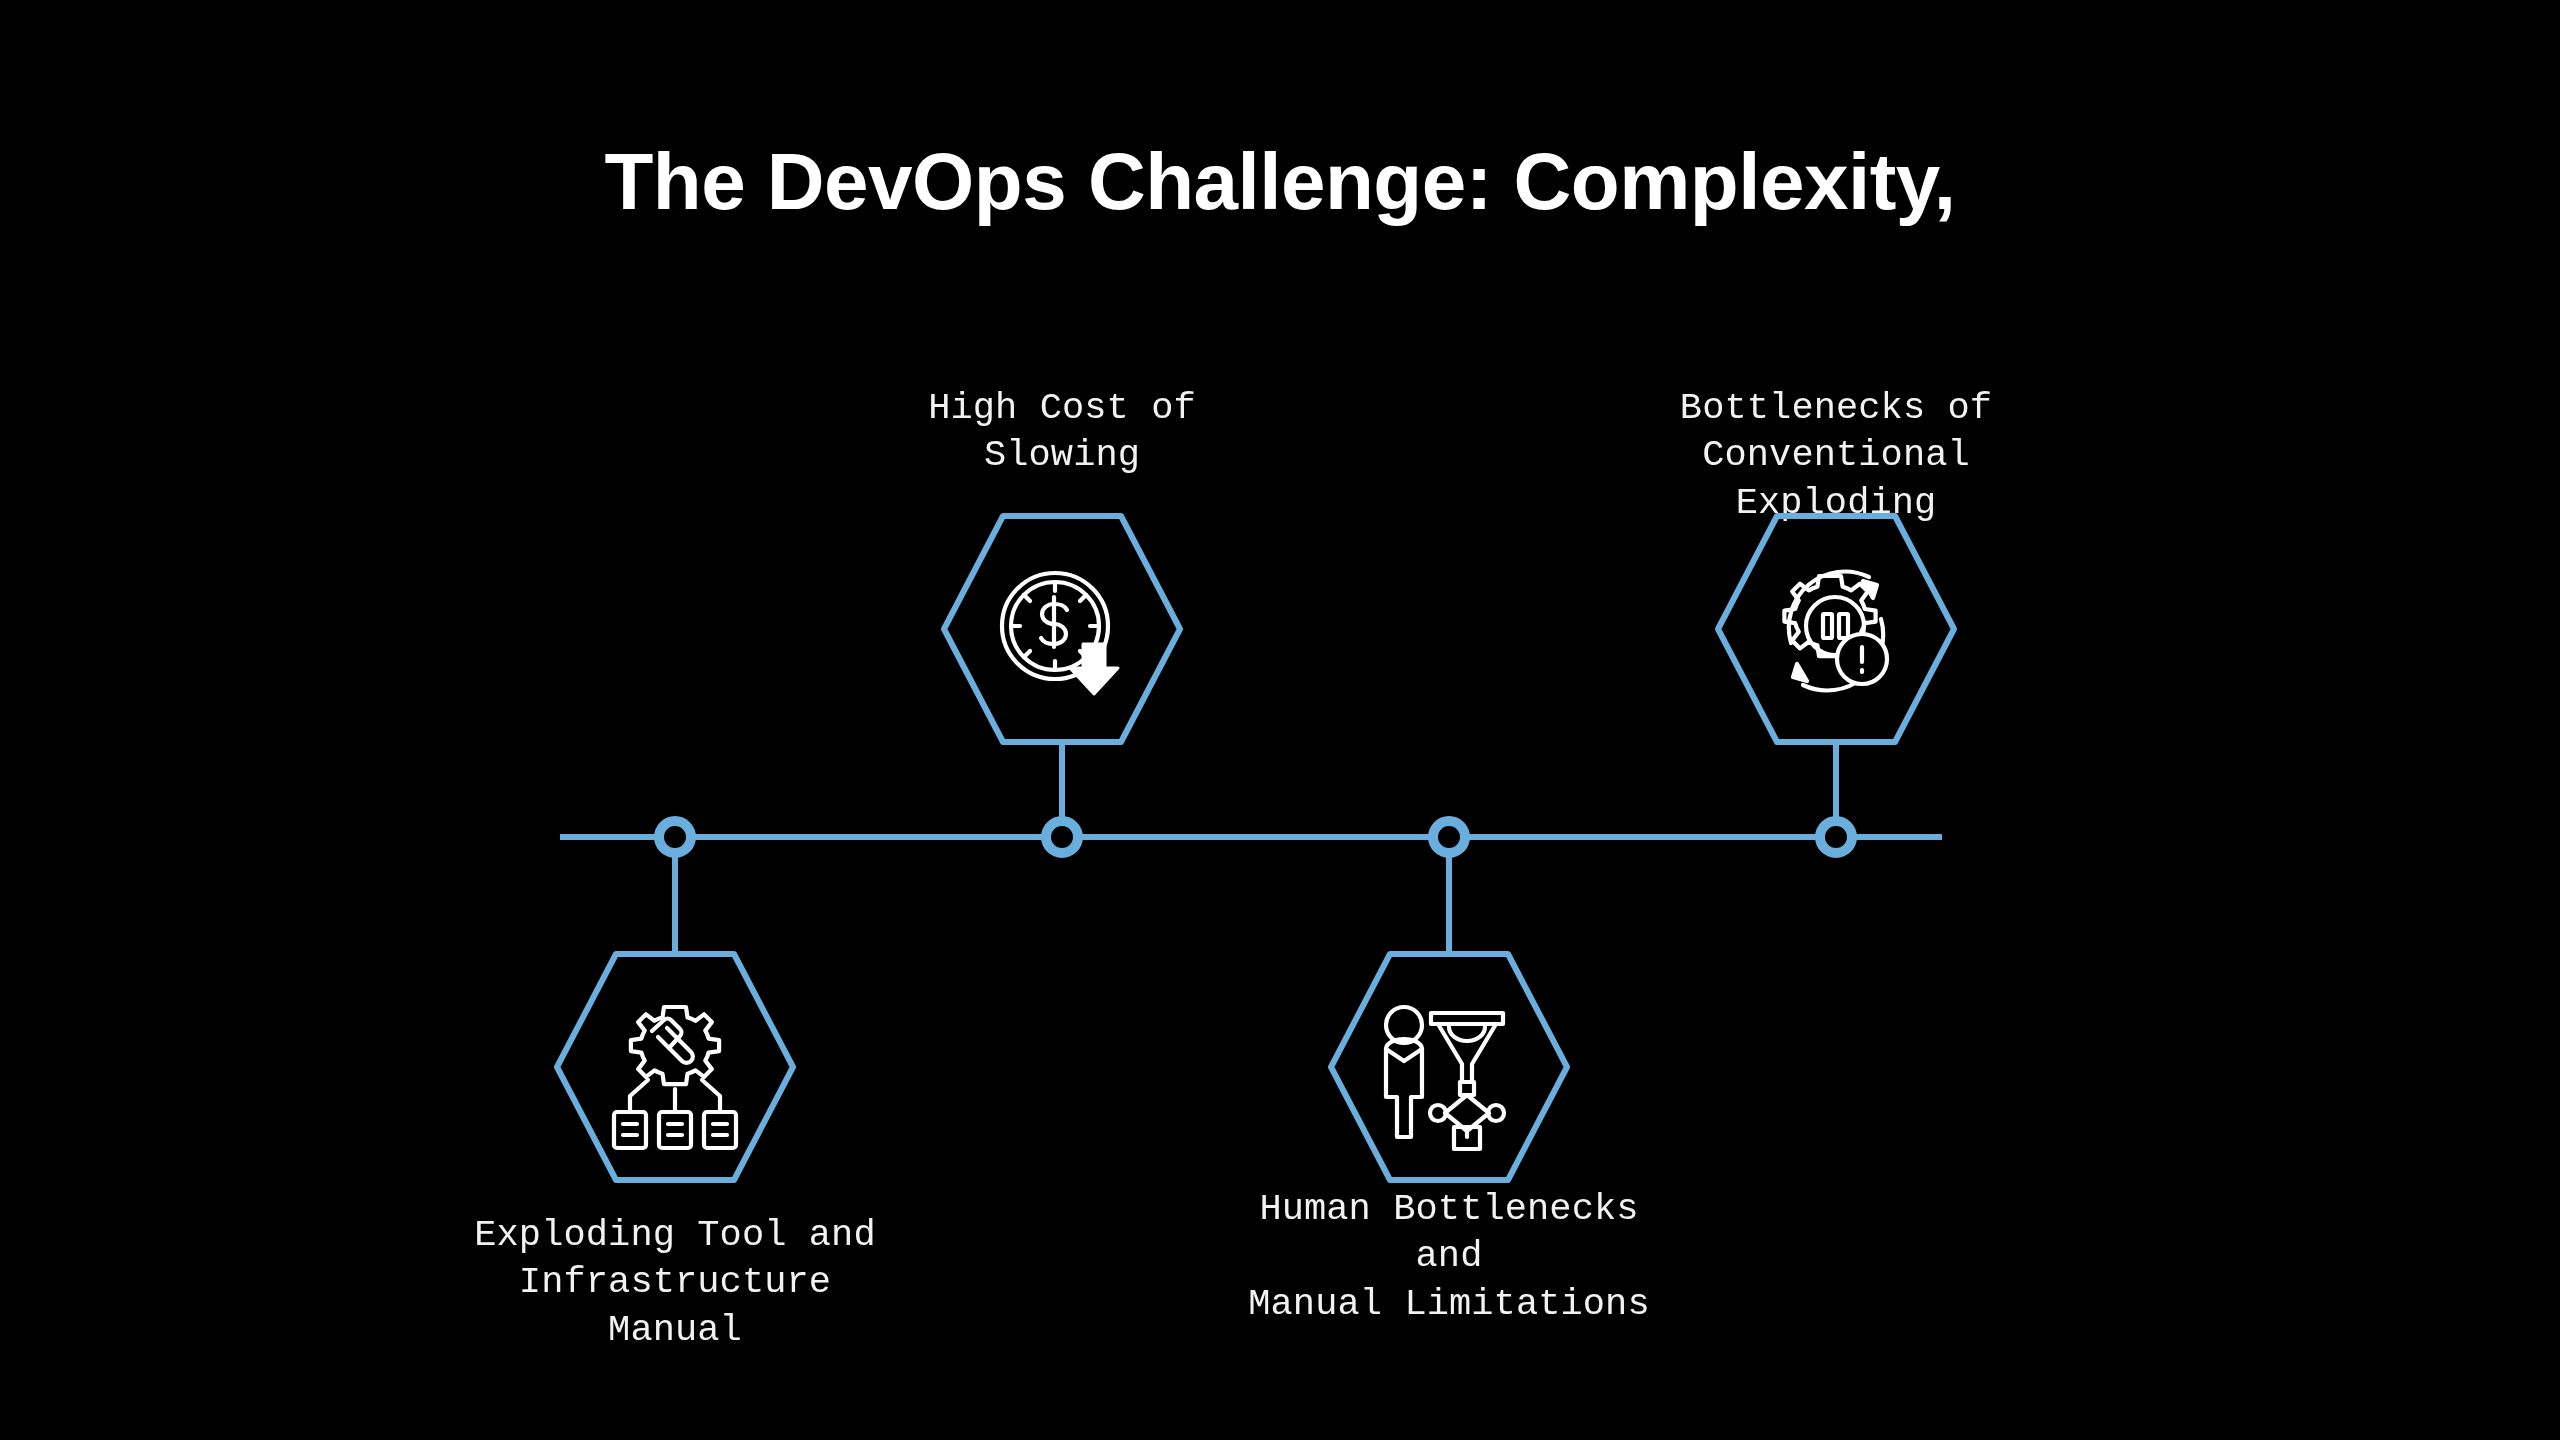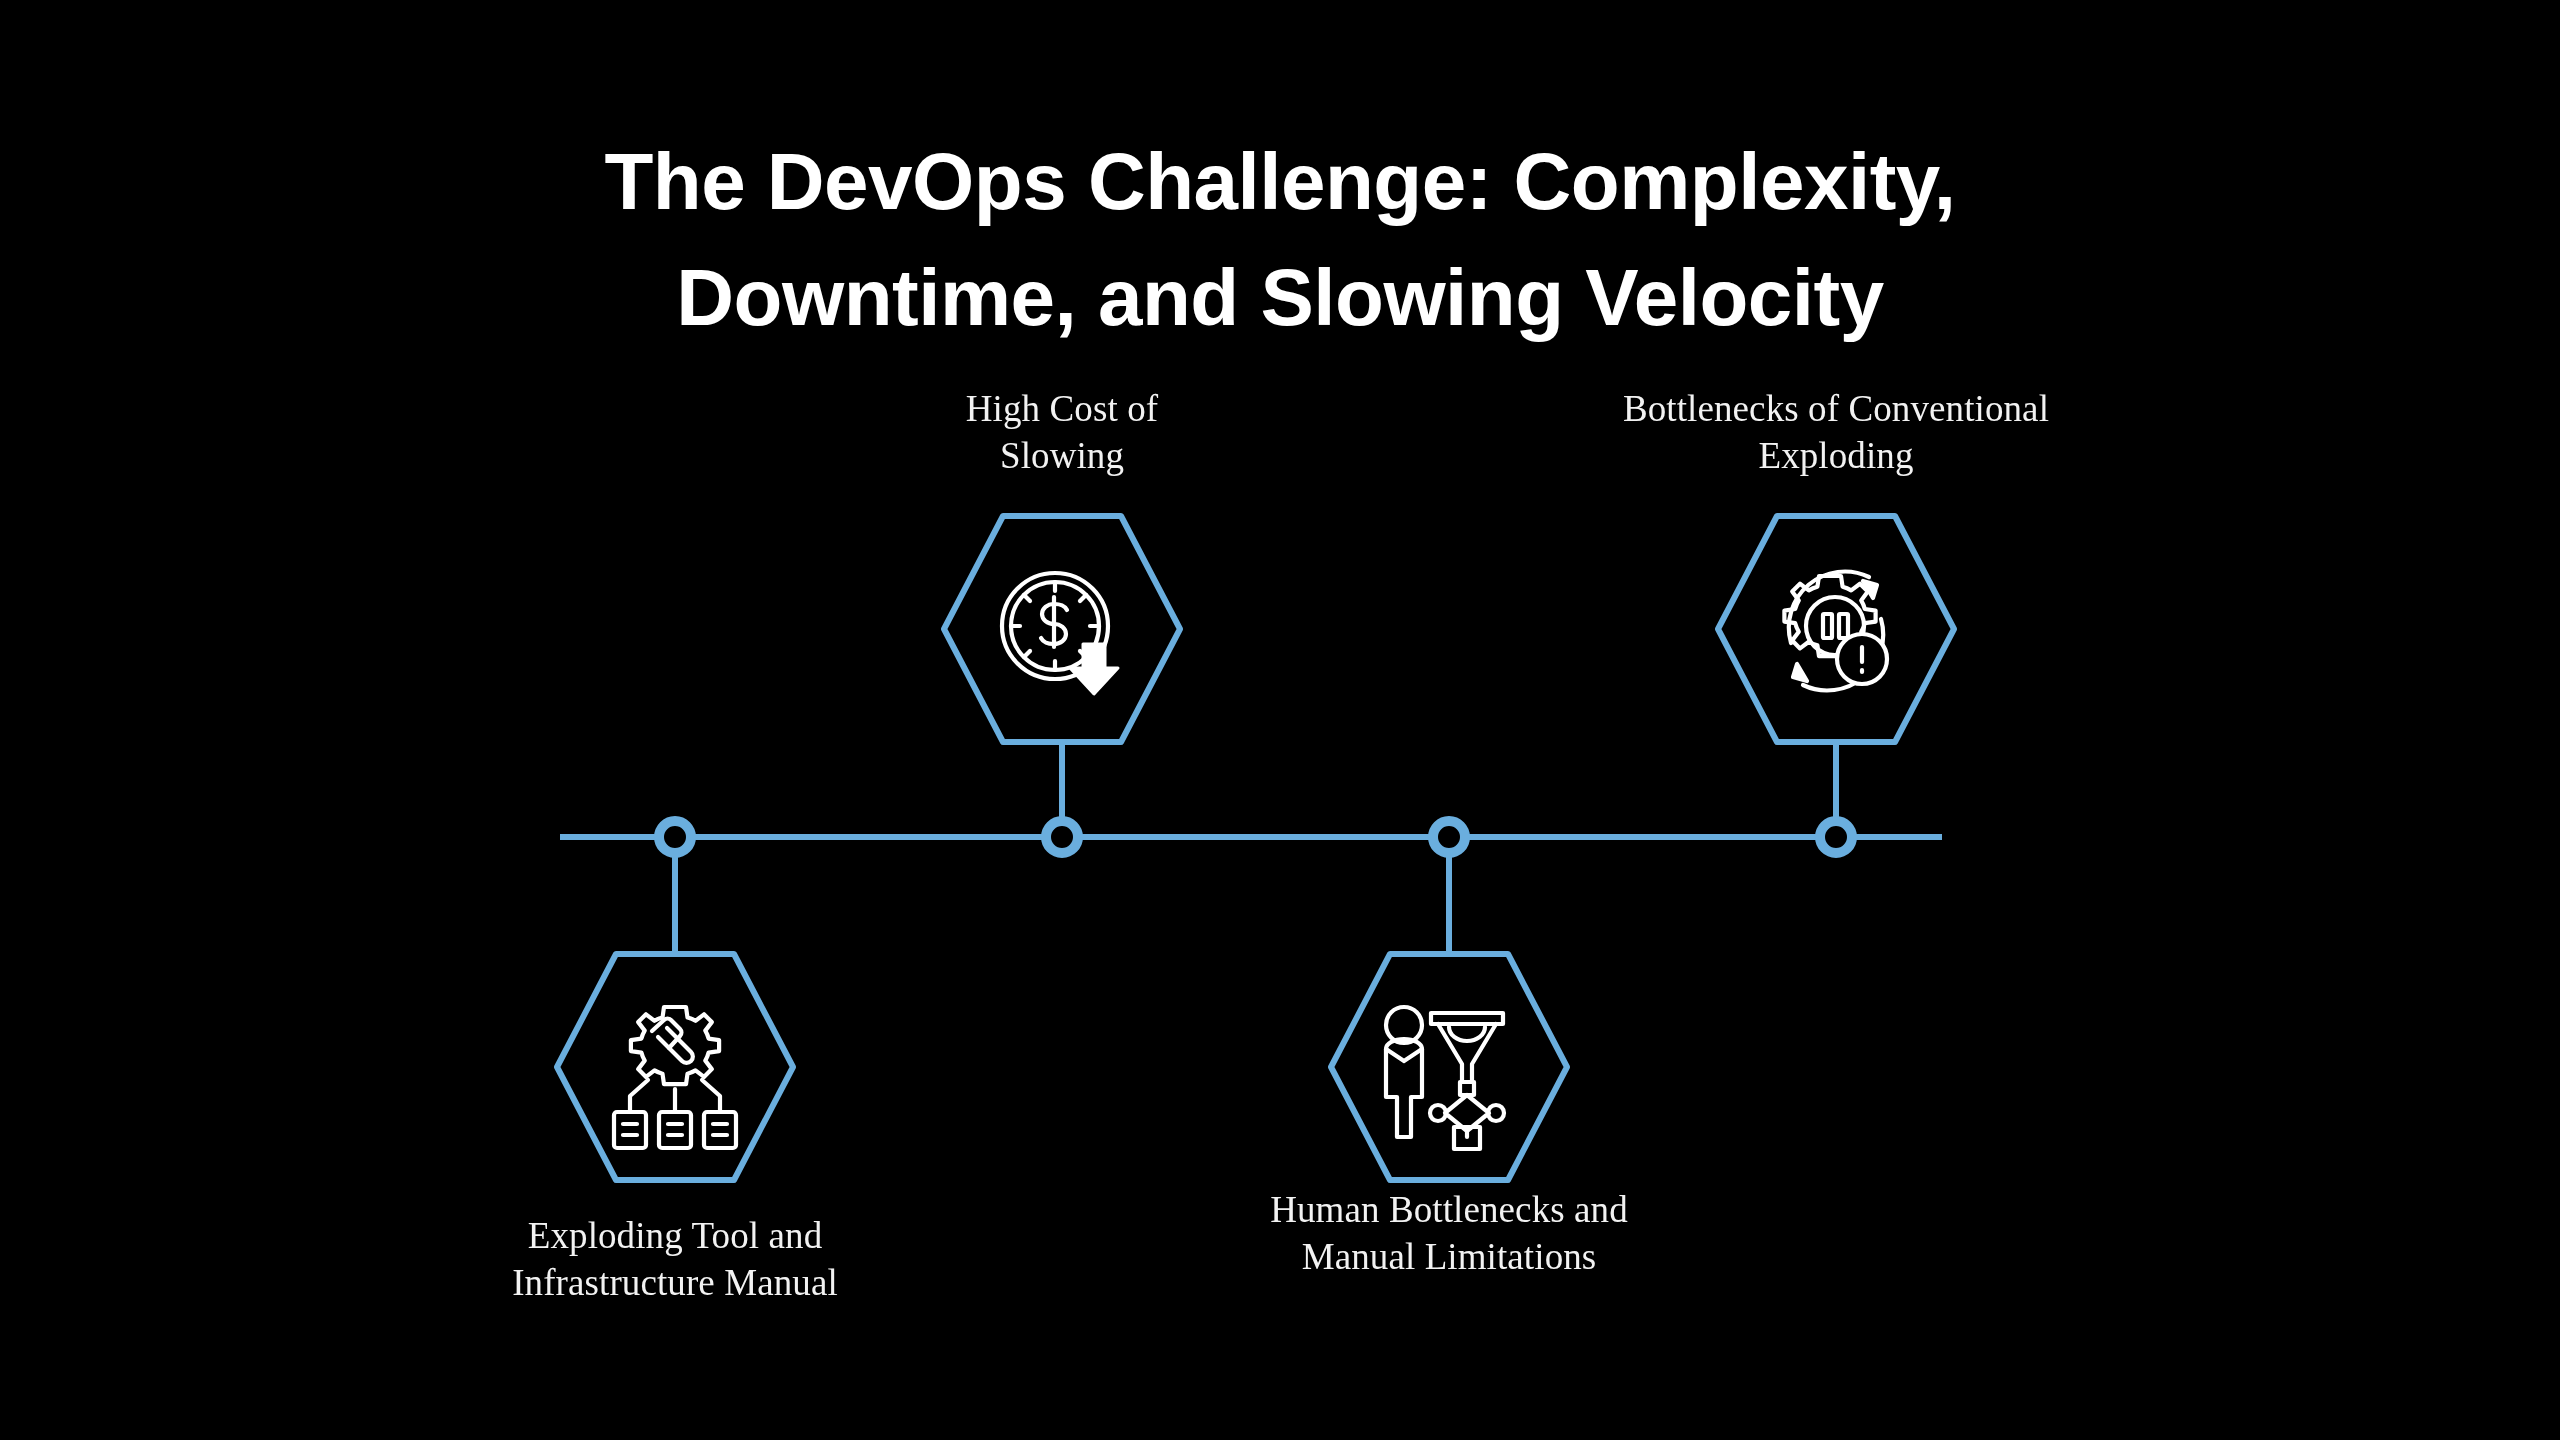--- a/index.html
+++ b/index.html
@@ -73,35 +73,34 @@
     z-index: 3;
   }
   .hex-wrap svg { display: block; width: 262px; height: 236px; }
 
   
   .node-label {
     position: absolute;
     width: 460px;
     text-align: center;
     color: #f2f2f2;
-    font-family: Liberation Serif, serif;
+    font-family: Liberation Mono, monospace;
     font-weight: normal;
     font-size: 37px;
     line-height: 1.28;
     letter-spacing: 0.1px;
   }
 </style>
 </head>
 <body>
 
 <div id="slide">
 
   <h1 class="title">
     <span class="title-line">The DevOps Challenge: Complexity,</span>
-    <span class="title-line">Downtime, and Slowing Velocity</span>
   </h1>
 
   <div class="timeline-axis"></div>
 
   <div class="stem" style="left:672px; top:837px; height:115px;"></div>
 
   <div class="node" style="left:654px;"></div>
 
   <div class="hex-wrap" style="left:544px; top:949px;">
     <svg viewBox="0 0 262 236" xmlns="http://www.w3.org/2000/svg">

